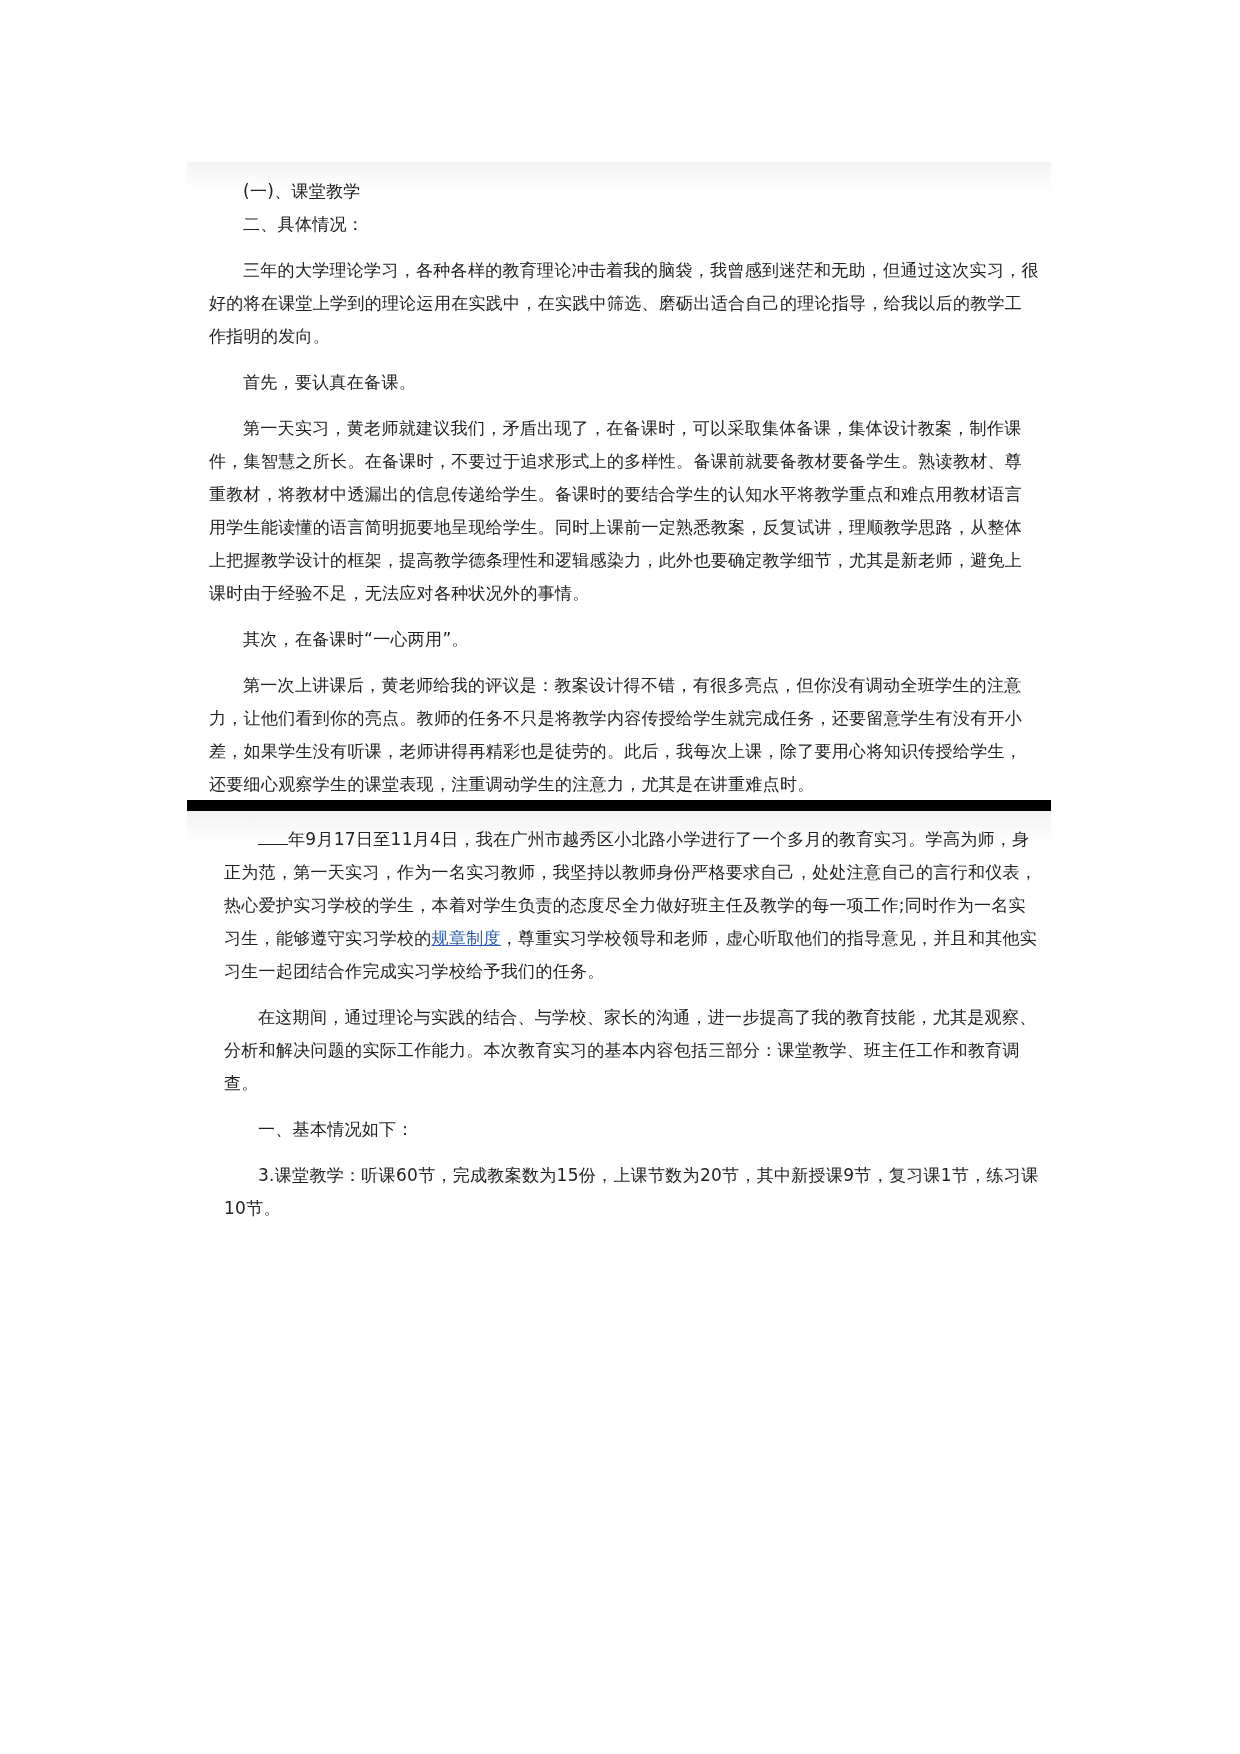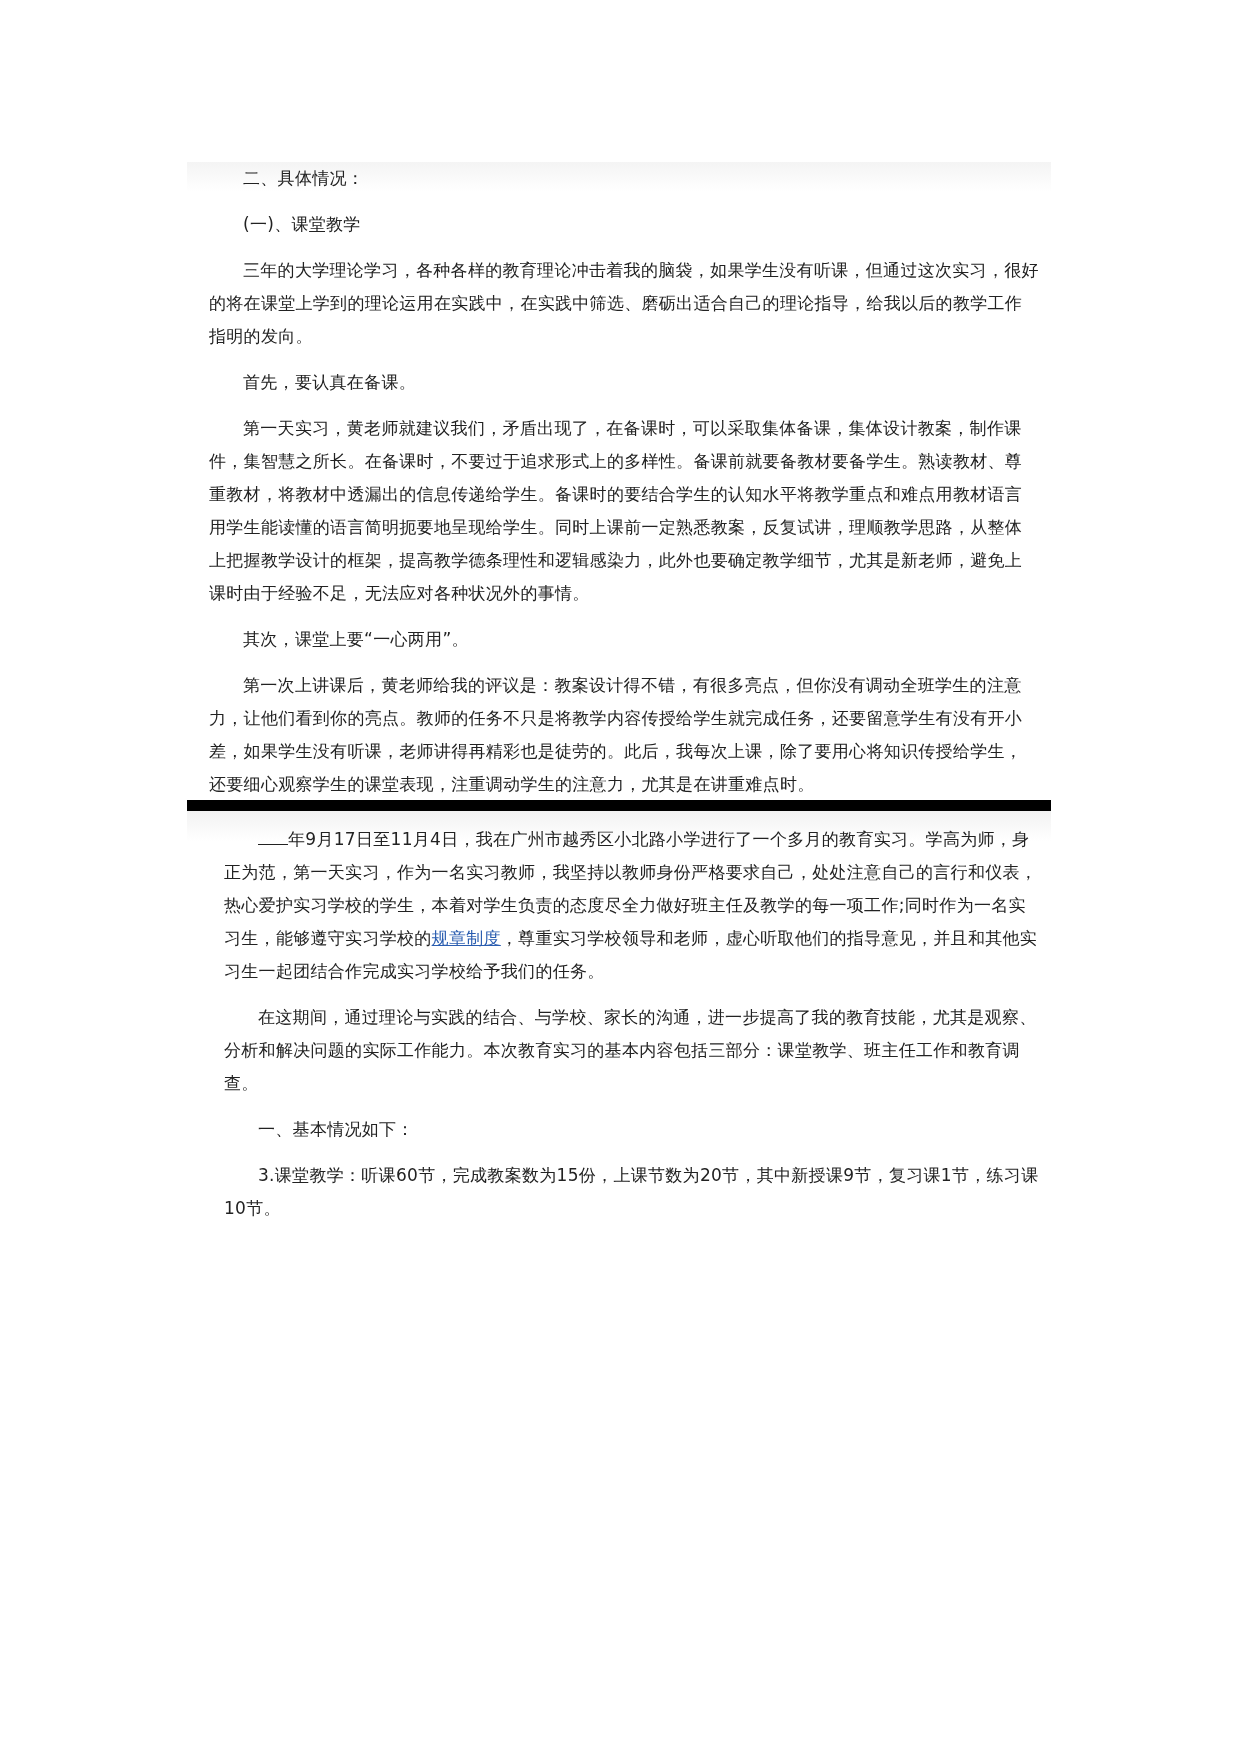--- a/index.html
+++ b/index.html
@@ -16,26 +16,26 @@
   .pb { padding:0 12px 0 37px; }
   .ind { text-indent:34px; }
   .gap { margin-top:13px; }
   a.link { color:#2a5db0; text-decoration:underline;margin-top:34px; }
   .blank { display:inline-block; width:30px; border-bottom:1px solid #222; height:16px; vertical-align:baseline; }
 </style>
 </head>
 <body>
 
 <div class="block block-a">
+  <p class="pa ind gap">(一)、课堂教学</p>
   <p class="pa ind" style="margin-top:0px;">二、具体情况：</p>
-  <p class="pa ind gap">(一)、课堂教学</p>
-  <p class="pa ind gap">三年的大学理论学习，各种各样的教育理论冲击着我的脑袋，如果学生没有听课，但通过这次实习，很好的将在课堂上学到的理论运用在实践中，在实践中筛选、磨砺出适合自己的理论指导，给我以后的教学工作指明的发向。</p>
+  <p class="pa ind gap">三年的大学理论学习，各种各样的教育理论冲击着我的脑袋，我曾感到迷茫和无助，但通过这次实习，很好的将在课堂上学到的理论运用在实践中，在实践中筛选、磨砺出适合自己的理论指导，给我以后的教学工作指明的发向。</p>
   <p class="pa ind gap">首先，要认真在备课。</p>
   <p class="pa ind gap">第一天实习，黄老师就建议我们，矛盾出现了，在备课时，可以采取集体备课，集体设计教案，制作课件，集智慧之所长。在备课时，不要过于追求形式上的多样性。备课前就要备教材要备学生。熟读教材、尊重教材，将教材中透漏出的信息传递给学生。备课时的要结合学生的认知水平将教学重点和难点用教材语言用学生能读懂的语言简明扼要地呈现给学生。同时上课前一定熟悉教案，反复试讲，理顺教学思路，从整体上把握教学设计的框架，提高教学德条理性和逻辑感染力，此外也要确定教学细节，尤其是新老师，避免上课时由于经验不足，无法应对各种状况外的事情。</p>
-  <p class="pa ind gap">其次，课堂上要“一心两用”。</p>
+  <p class="pa ind gap">其次，在备课时“一心两用”。</p>
   <p class="pa ind gap">第一次上讲课后，黄老师给我的评议是：教案设计得不错，有很多亮点，但你没有调动全班学生的注意力，让他们看到你的亮点。教师的任务不只是将教学内容传授给学生就完成任务，还要留意学生有没有开小差，如果学生没有听课，老师讲得再精彩也是徒劳的。此后，我每次上课，除了要用心将知识传授给学生，还要细心观察学生的课堂表现，注重调动学生的注意力，尤其是在讲重难点时。</p>
 </div>
 
 <div class="divider"></div>
 
 <div class="block block-b">
   <p class="pb ind" style="margin-top:12px;"><span class="blank"></span><span>年9月17日至11月4日，我在广州市越秀区小北路小学进行了一个多月的教育实习。学高为师，身正为范，第一天实习，作为一名实习教师，我坚持以教师身份严格要求自己，处处注意自己的言行和仪表，热心爱护实习学校的学生，本着对学生负责的态度尽全力做好班主任及教学的每一项工作;同时作为一名实习生，能够遵守实习学校的</span><a class="link" href="#">规章制度</a><span>，尊重实习学校领导和老师，虚心听取他们的指导意见，并且和其他实习生一起团结合作完成实习学校给予我们的任务。</span></p>
   <p class="pb ind gap">在这期间，通过理论与实践的结合、与学校、家长的沟通，进一步提高了我的教育技能，尤其是观察、分析和解决问题的实际工作能力。本次教育实习的基本内容包括三部分：课堂教学、班主任工作和教育调查。</p>
   <p class="pb ind gap">一、基本情况如下：</p>
   <p class="pb ind gap">3.课堂教学：听课60节，完成教案数为15份，上课节数为20节，其中新授课9节，复习课1节，练习课10节。</p>

